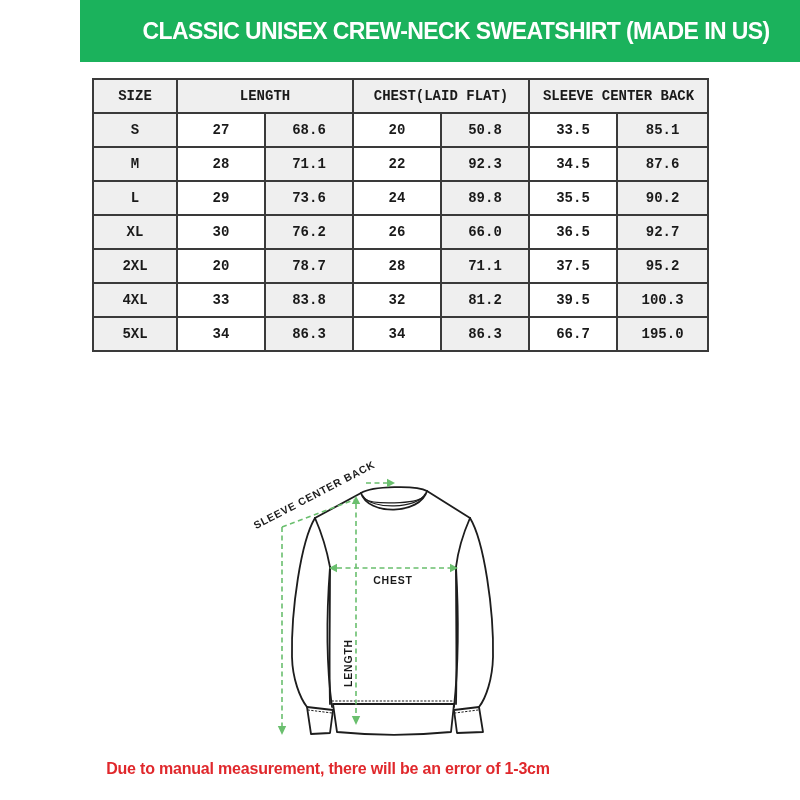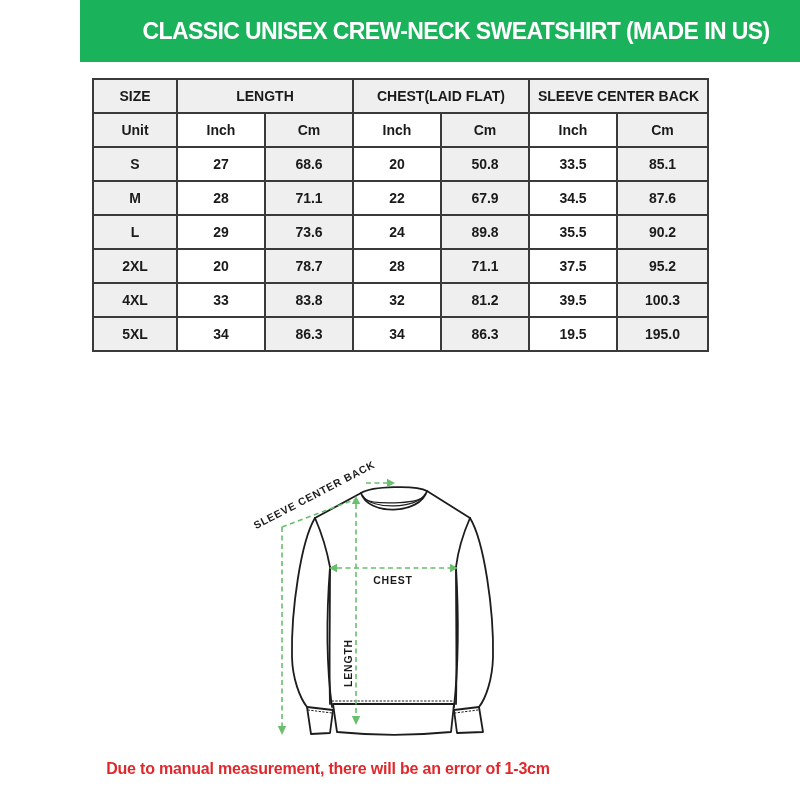--- a/index.html
+++ b/index.html
@@ -12,21 +12,21 @@
     width:800px;height:800px;background:#ffffff;position:relative;overflow:hidden;
     font-family:"Liberation Sans","DejaVu Sans",sans-serif;color:var(--text);
   }
   .banner{
     position:absolute;left:80px;top:0;width:752px;height:62px;
     background:var(--banner-bg);display:flex;align-items:center;justify-content:center;
   }
   .banner span{
     color:var(--banner-text);font-weight:bold;font-size:23px;letter-spacing:-0.6px;white-space:nowrap;
   }
-  .table-wrap{position:absolute;left:92px;top:78px;}
+  .table-wrap{position:absolute;left:92px;top:78px;font-family:Liberation Mono, monospace;}
   table{border-collapse:collapse;table-layout:fixed;width:615px;}
   th,td{
     border:2px solid var(--table-border);height:32px;text-align:center;vertical-align:middle;
     font-weight:bold;font-size:14px;color:var(--text);padding:0;background:var(--cell-white);
   }
   thead tr.group-row th{background:var(--cell-shaded);}
   tr.alt-cols > *:nth-child(odd){background:var(--cell-shaded);}
   svg.diagram{position:absolute;left:230px;top:455px;}
   .outline path{stroke:var(--outline);stroke-width:1.8;fill:none;stroke-linecap:round;stroke-linejoin:round;}
   .outline path.thin{stroke-width:1.2;}
@@ -60,57 +60,57 @@
         <col style="width:88px">
         <col style="width:91px">
     </colgroup>
     <thead>
       <tr class="group-row">
         <th>SIZE</th>
         <th colspan="2">LENGTH</th>
         <th colspan="2">CHEST(LAID FLAT)</th>
         <th colspan="2">SLEEVE CENTER BACK</th>
       </tr>
-      <tr class="alt-cols">
-        <th>Unit</th>
-        <th>Inch</th>
-        <th>Cm</th>
-        <th>Inch</th>
-        <th>Cm</th>
-        <th>Inch</th>
-        <th>Cm</th>
-      </tr>
     </thead>
     <tbody>
       <tr class="alt-cols">
         <td>S</td>
         <td>27</td>
         <td>68.6</td>
         <td>20</td>
         <td>50.8</td>
         <td>33.5</td>
         <td>85.1</td>
       </tr>
       <tr class="alt-cols">
         <td>M</td>
         <td>28</td>
         <td>71.1</td>
         <td>22</td>
-        <td>67.9</td>
+        <td>92.3</td>
         <td>34.5</td>
         <td>87.6</td>
       </tr>
       <tr class="alt-cols">
         <td>L</td>
         <td>29</td>
         <td>73.6</td>
         <td>24</td>
         <td>89.8</td>
         <td>35.5</td>
         <td>90.2</td>
+      </tr>
+      <tr class="alt-cols">
+        <td>XL</td>
+        <td>30</td>
+        <td>76.2</td>
+        <td>26</td>
+        <td>66.0</td>
+        <td>36.5</td>
+        <td>92.7</td>
       </tr>
       <tr class="alt-cols">
         <td>2XL</td>
         <td>20</td>
         <td>78.7</td>
         <td>28</td>
         <td>71.1</td>
         <td>37.5</td>
         <td>95.2</td>
       </tr>
@@ -122,21 +122,21 @@
         <td>81.2</td>
         <td>39.5</td>
         <td>100.3</td>
       </tr>
       <tr class="alt-cols">
         <td>5XL</td>
         <td>34</td>
         <td>86.3</td>
         <td>34</td>
         <td>86.3</td>
-        <td>19.5</td>
+        <td>66.7</td>
         <td>195.0</td>
       </tr>
     </tbody>
   </table>
 </div>
 
 <svg class="diagram" width="360" height="320" viewBox="0 0 360 320" xmlns="http://www.w3.org/2000/svg">
 
   <g class="outline">
 

